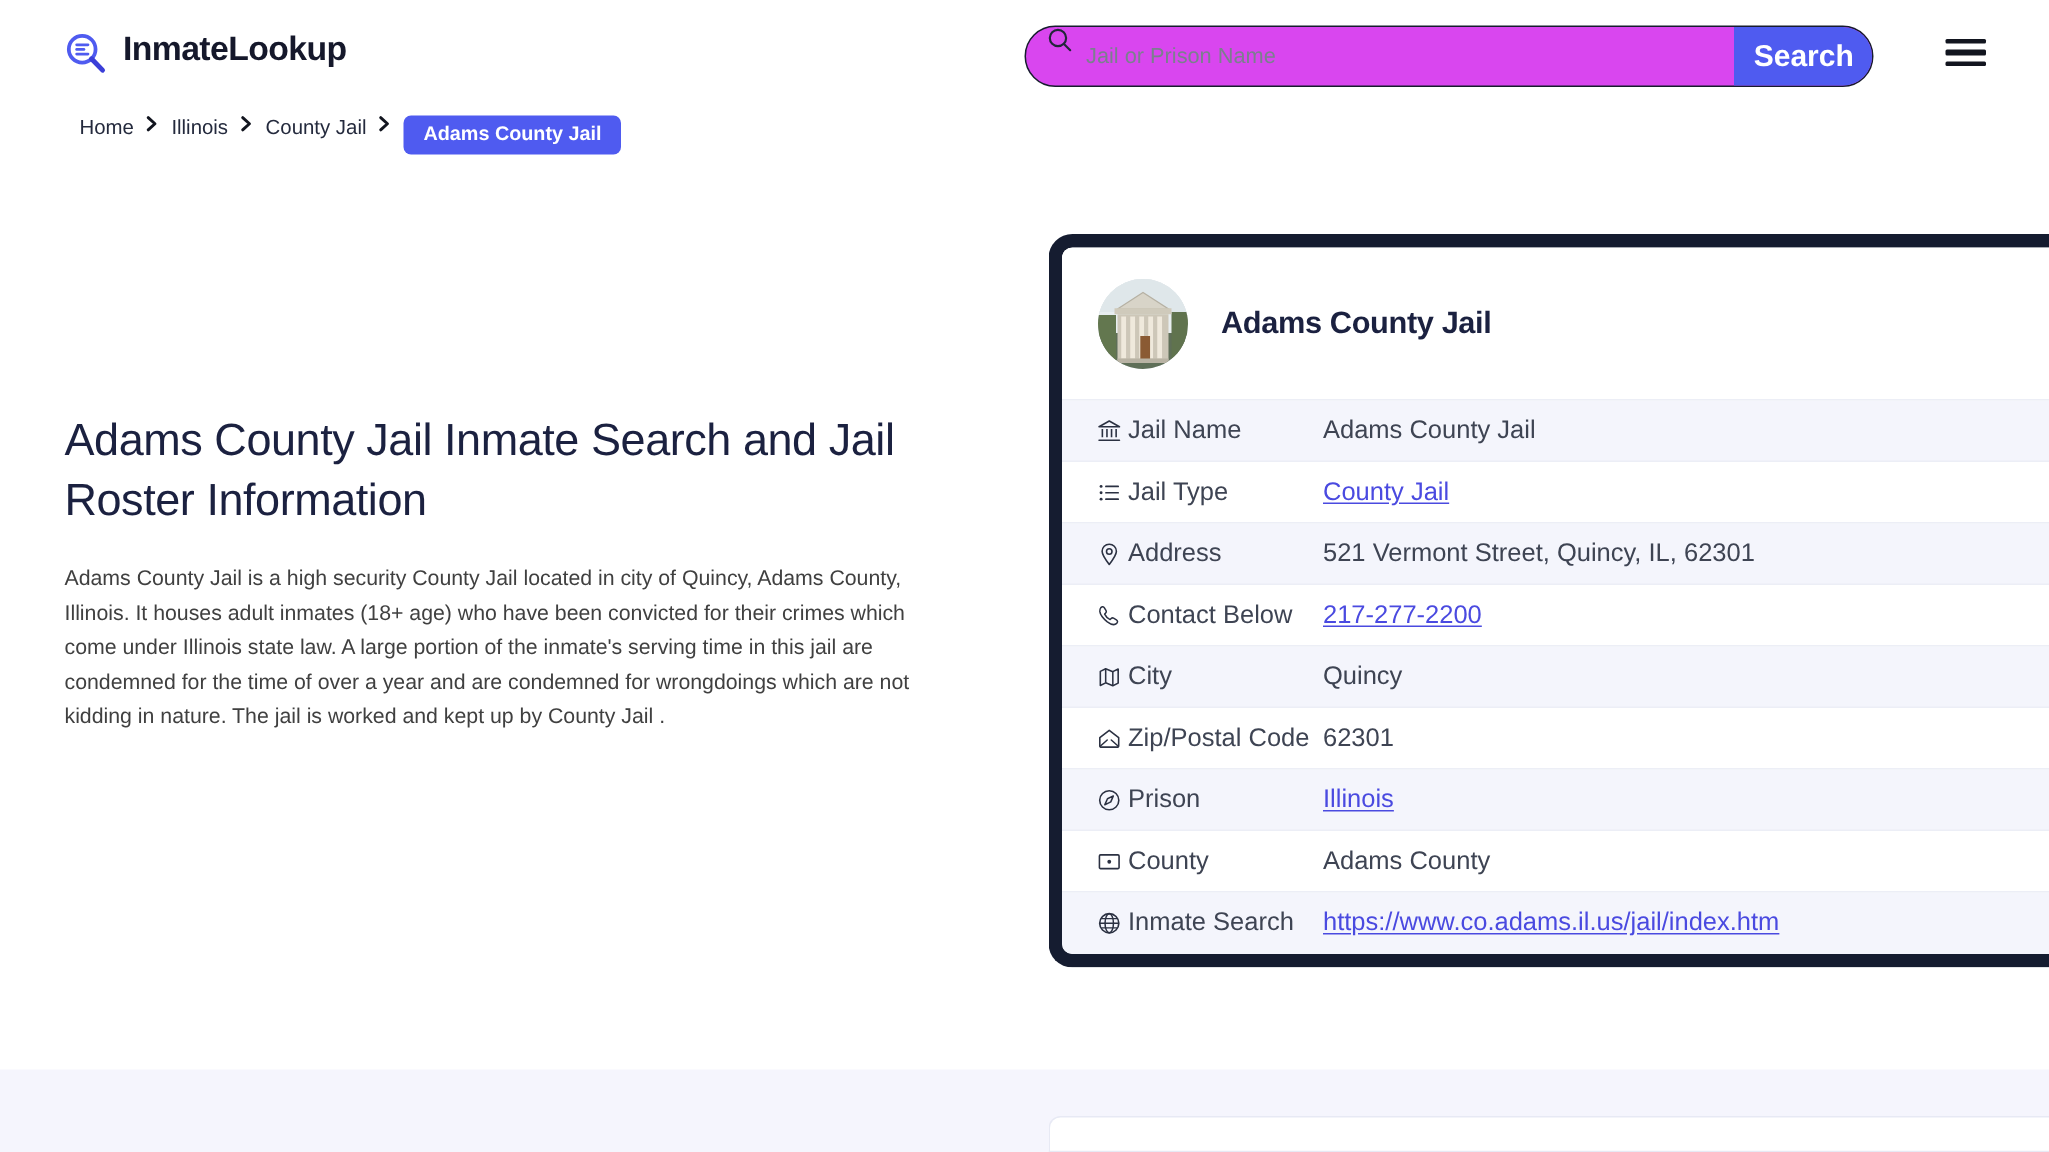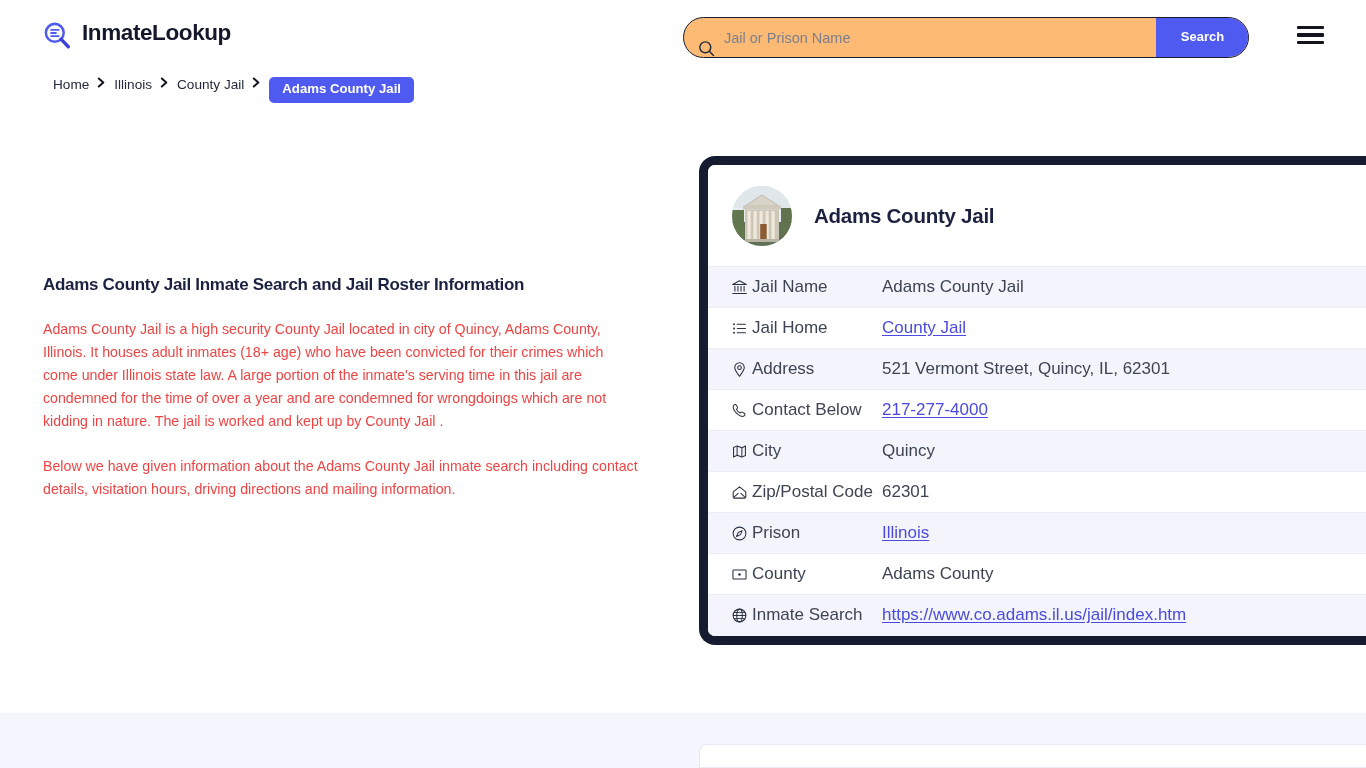--- a/index.html
+++ b/index.html
@@ -60,23 +60,23 @@
 
   
   .search-wrap {
     position: absolute;
     left: 683px;
     top: 17px;
     width: 566px;
     height: 41px;
     border: 1.4px solid #171c2e;
     border-radius: 21px;
-    background: #fdba74;
+    background: #d946ef;
     display: flex;
-    align-items: flex-end;
+    align-items: flex-start;
     overflow: hidden;
   }
   .search-icon {
     width: 17px;
     height: 17px;
     margin-left: 14px;
     margin-right: 9px;
     flex: 0 0 auto;
     color: #22263a;
   }
@@ -93,21 +93,21 @@
   }
   .search-input::placeholder { color: #7b7f8e; opacity: 1; }
   .search-button {
     flex: 0 0 auto;
     height: 41px;
     width: 93px;
     border: none;
     background: #4f5bf0;
     color: #ffffff;
     font-family: "Liberation Sans", sans-serif;
-    font-size: 13px;
+    font-size: 20px;
     font-weight: 700;
     cursor: pointer;
     border-radius: 0 21px 21px 0;
     margin-right: -1px;
   }
 
   .hamburger {
     position: absolute;
     right: 42px;
     top: 24px;
@@ -163,31 +163,31 @@
   }
 
   
   .article {
     position: absolute;
     left: 43px;
     top: 274px;
     width: 597px;
   }
   .article-title {
-    font-size: 17px;
+    font-size: 30px;
     line-height: 1.32;
-    font-weight: 700;
+    font-weight: 400;
     letter-spacing: -0.3px;
     color: #1b2140;
     margin-bottom: 22px;
   }
   .article-p {
     font-size: 14.2px;
     line-height: 1.62;
-    color: #ef4444;
+    color: #404040;
     margin-bottom: 22px;
   }
   .article-p:last-child { margin-bottom: 0; }
 
   
   .info-card {
     position: absolute;
     left: 699px;
     top: 156px;
     width: 760px;          
@@ -332,21 +332,20 @@
     <a class="crumb-link">County Jail</a>
     <svg class="crumb-sep" viewBox="0 0 10 12" fill="none">
       <path d="M2 1.5 L7 6 L2 10.5" stroke="currentColor" stroke-width="2.2" stroke-linecap="round" stroke-linejoin="round"></path>
     </svg>
     <span class="crumb-current">Adams County Jail</span>
   </nav>
 
   <section class="article">
     <h1 class="article-title">Adams County Jail Inmate Search and Jail Roster Information</h1>
     <p class="article-p">Adams County Jail is a high security County Jail located in city of Quincy, Adams County, Illinois. It houses adult inmates (18+ age) who have been convicted for their crimes which come under Illinois state law. A large portion of the inmate's serving time in this jail are condemned for the time of over a year and are condemned for wrongdoings which are not kidding in nature. The jail is worked and kept up by County Jail .</p>
-    <p class="article-p">Below we have given information about the Adams County Jail inmate search including contact details, visitation hours, driving directions and mailing information.</p>
   </section>
 
   <section class="info-card">
 
     <div class="card-head">
       <div class="card-thumb">
         <svg viewBox="0 0 60 60">
           <rect x="0" y="0" width="60" height="60" fill="#e8eef0"></rect>
           <rect x="0" y="0" width="60" height="22" fill="#dfe7ea"></rect>
           <rect x="0" y="36" width="60" height="24" fill="#5f6f58"></rect>
@@ -389,21 +388,21 @@
           <td class="c-icon">
             <svg class="row-icon" viewBox="0 0 20 20" fill="none">
               <line x1="7.4" y1="5" x2="17" y2="5" stroke="currentColor" stroke-width="1.35" stroke-linecap="round"></line>
               <line x1="7.4" y1="10" x2="17" y2="10" stroke="currentColor" stroke-width="1.35" stroke-linecap="round"></line>
               <line x1="7.4" y1="15" x2="17" y2="15" stroke="currentColor" stroke-width="1.35" stroke-linecap="round"></line>
               <circle cx="3.6" cy="5" r="1.15" fill="currentColor"></circle>
               <circle cx="3.6" cy="10" r="1.15" fill="currentColor"></circle>
               <circle cx="3.6" cy="15" r="1.15" fill="currentColor"></circle>
             </svg>
           </td>
-          <td class="c-label">Jail Home</td>
+          <td class="c-label">Jail Type</td>
           <td class="c-value">
             <a class="value-link">County Jail</a>
           </td>
         </tr>
 
         <tr>
           <td class="c-icon">
             <svg class="row-icon" viewBox="0 0 20 20" fill="none">
               <path d="M10 18c3.6-4.6 5.6-7.6 5.6-10.3A5.6 5.6 0 0 0 4.4 7.7C4.4 10.4 6.4 13.4 10 18z" stroke="currentColor" stroke-width="1.25" stroke-linejoin="round"></path>
               <circle cx="10" cy="7.8" r="2.15" stroke="currentColor" stroke-width="1.25"></circle>
@@ -414,21 +413,21 @@
         </tr>
 
         <tr>
           <td class="c-icon">
             <svg class="row-icon" viewBox="0 0 20 20" fill="none">
               <path d="M3.4 3.6c1.1-1.1 2.2-.8 2.8.2l1.3 2.2c.4.7.3 1.3-.3 1.9l-.8.8c.9 2 2.3 3.4 4.3 4.3l.8-.8c.6-.6 1.2-.7 1.9-.3l2.2 1.3c1 .6 1.3 1.7.2 2.8-1.6 1.6-4.1 1.2-7.3-1.2C5.5 12.4 2.9 9 2.6 6.6c-.1-1.2.2-2.2.8-3z" stroke="currentColor" stroke-width="1.2" stroke-linejoin="round"></path>
             </svg>
           </td>
           <td class="c-label">Contact Below</td>
           <td class="c-value">
-            <a class="value-link">217-277-4000</a>
+            <a class="value-link">217-277-2200</a>
           </td>
         </tr>
 
         <tr>
           <td class="c-icon">
             <svg class="row-icon" viewBox="0 0 20 20" fill="none">
               <path d="M3 5.4 L7.2 3.4 L12.8 5.6 L17 3.6 V14.6 L12.8 16.6 L7.2 14.4 L3 16.4 Z" stroke="currentColor" stroke-width="1.25" stroke-linejoin="round"></path>
               <line x1="7.2" y1="3.6" x2="7.2" y2="14.4" stroke="currentColor" stroke-width="1.2"></line>
               <line x1="12.8" y1="5.6" x2="12.8" y2="16.4" stroke="currentColor" stroke-width="1.2"></line>
             </svg>

